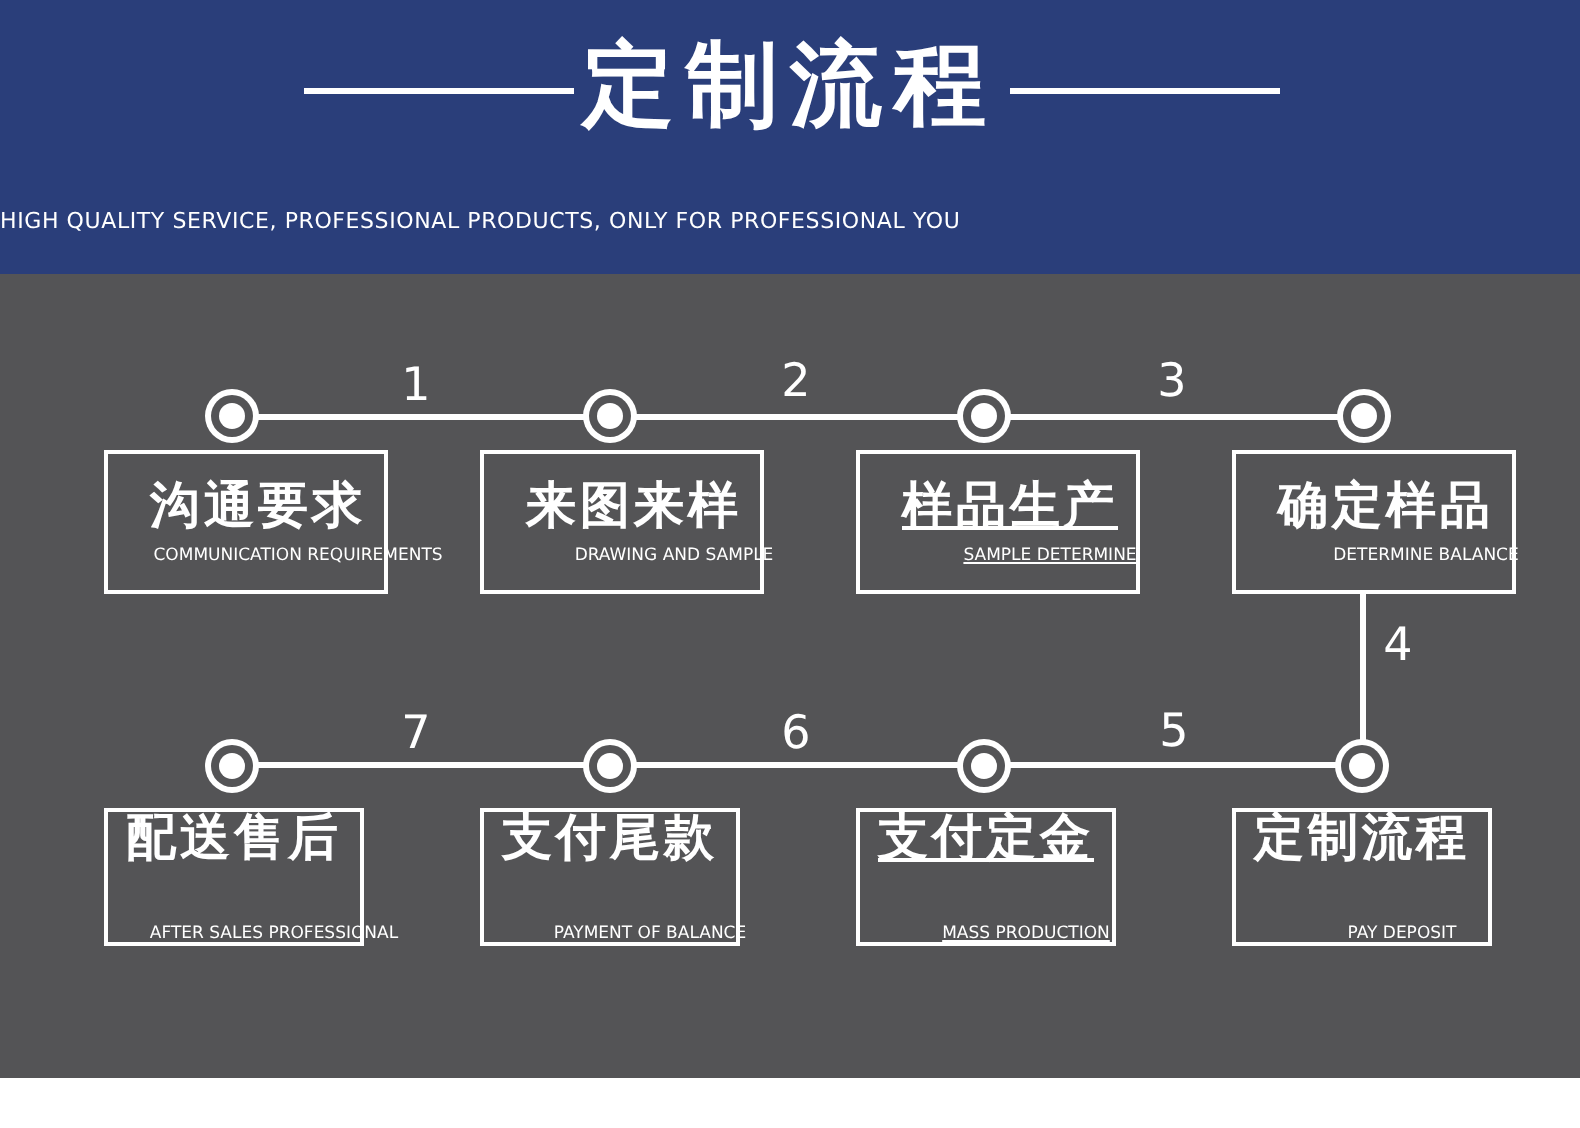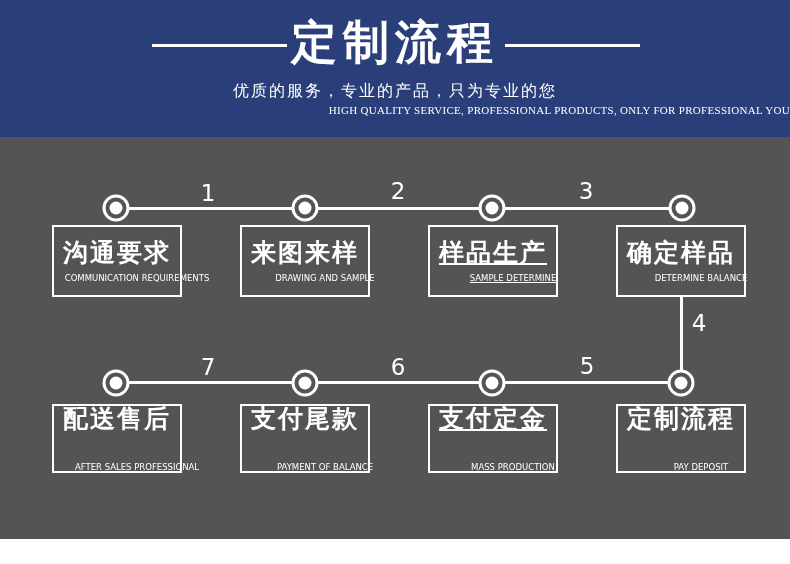--- a/index.html
+++ b/index.html
@@ -9,54 +9,53 @@
     font-family: "DejaVu Sans", "Liberation Sans", sans-serif;
   }
   
   .header { position: absolute; left: 0; top: 0; width: 790px; height: 137px; background: #2a3e7a; color: #fff; }
   .title-row { position: absolute; left: 0; top: 12px; width: 790px; height: 58px; display: flex; align-items: flex-start; justify-content: center; }
   .title { font-size: 46px; font-weight: bold; letter-spacing: 6px; white-space: nowrap; }
   .title-line { position: absolute; top: 44px; height: 3px; width: 135px; background: #ffffff; }
   .line-left { left: 152px; }
   .line-right { left: 505px; }
   .subtitle-cn { position: absolute; top: 81px; left: 0; width: 790px; text-align: center; font-size: 16px; letter-spacing: 2px; }
-  .subtitle-en { position: absolute; top: 104px; left: 0; width: 790px; text-align: right; font-size: 11px; letter-spacing: 0.3px; font-family: Liberation Serif, serif; }
+  .subtitle-en { position: absolute; top: 104px; left: 0; width: 790px; text-align: left; font-size: 11px; letter-spacing: 0.3px; }
   .pointer { position: absolute; left: 377px; top: 137px; width: 0; height: 0;
     border-left: 18px solid transparent; border-right: 18px solid transparent; border-top: 19px solid #2a3e7a; }
   
   .flow { position: absolute; left: 0; top: 137px; width: 790px; height: 402px; background: #545456; }
   .hline { position: absolute; height: 3px; background: #ffffff; }
   .hline-top { left: 116px; top: 70px; width: 566px; }
   .hline-bottom { left: 116px; top: 244px; width: 565px; }
   .vline { position: absolute; width: 3px; background: #ffffff; left: 680px; top: 160px; height: 88px; }
   .node { position: absolute; width: 13px; height: 13px; border-radius: 50%; background: #ffffff;
     box-shadow: 0 0 0 4px #545456, 0 0 0 7px #ffffff; transform: translate(-50%,-50%); }
   .step-number { position: absolute; transform: translateX(-50%); font-size: 23px; color: #ffffff; line-height: 1; }
   .card { position: absolute; width: 126px; border: 2px solid #ffffff; color: #ffffff;
     display: flex; flex-direction: column; align-items: center; justify-content: center; gap: 9px; background: transparent; }
-  .card.row1 { top: 88px; height: 68px; }
+  .card.row1 { top: 88px; height: 68px; padding-left: 12px; }
   .card.row2 { top: 267px; height: 65px; justify-content: space-between; }
   .card-cn { font-size: 25px; font-weight: bold; letter-spacing: 2px; line-height: 1; white-space: nowrap; }
   .card-en { font-size: 8.5px; line-height: 1; white-space: nowrap; margin-left: 40px; }
   .c1 { left: 52px; } .c2 { left: 240px; } .c3 { left: 428px; text-decoration: underline; } .c4 { left: 616px; }
   
   .footer { position: absolute; left: 0; top: 539px; width: 790px; height: 25px; background: #ffffff; }
 </style>
 </head>
 <body>
 
 <div id="page">
 
   <div class="header">
     <div class="title-line line-left"></div>
     <div class="title-line line-right"></div>
     <div class="title-row">
       <div class="title">定制流程</div>
     </div>
-    <div class="subtitle-cn">优质的服务，专业的产品，只为专业的您</div>
     <div class="subtitle-en">HIGH QUALITY SERVICE, PROFESSIONAL PRODUCTS, ONLY FOR PROFESSIONAL YOU</div>
   </div>
   <div class="pointer"></div>
 
   <div class="flow">
 
     <div class="hline hline-top"></div>
     <div class="hline hline-bottom"></div>
     <div class="vline"></div>
 

